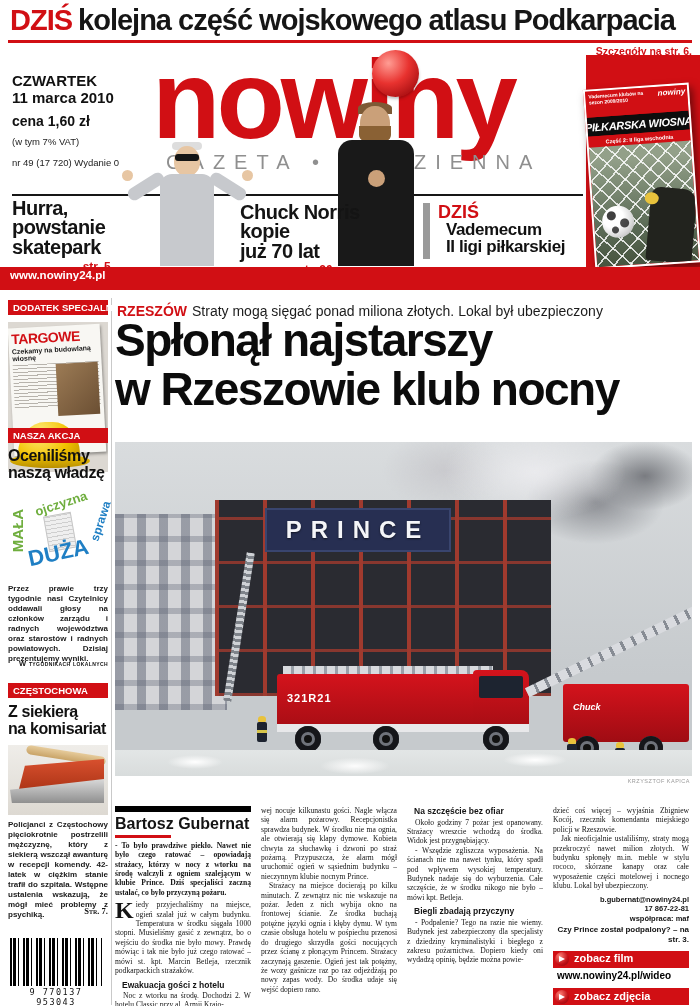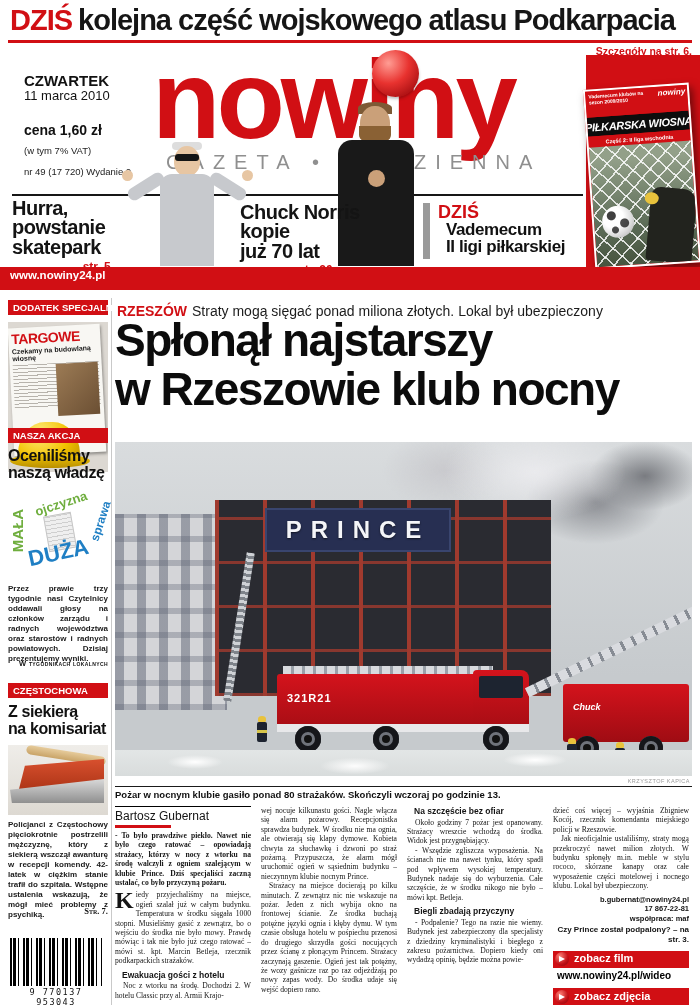--- a/index.html
+++ b/index.html
@@ -8,23 +8,23 @@
   .abs{position:absolute;}
   .red{color:#d10f14;}
 
   
   #topbar-line{left:10px;top:4px;font-size:29px;font-weight:800;letter-spacing:-1px;white-space:nowrap;color:#161616;}
   #topbar-line .red{margin-right:6px;}
   #topbar-rule{left:8px;top:40px;width:684px;height:3px;background:#d10f14;}
   #topbar-note{left:0;top:45px;width:692px;text-align:right;font-size:10.5px;font-weight:700;color:#d10f14;}
 
   
-  #issue-block{left:24px;top:72px;width:150px;line-height:1.15;}
+  #issue-block{left:12px;top:72px;width:150px;line-height:1.15;}
   #weekday{font-size:15px;font-weight:800;}
-  #date{font-size:13px;font-weight:400;margin-bottom:18px;}
+  #date{font-size:15px;font-weight:700;margin-bottom:6px;}
   #price{font-size:14px;font-weight:700;margin-bottom:8px;}
   #vat{font-size:9.5px;color:#222;margin-bottom:10px;}
   #issue{font-size:9.5px;color:#222;}
   #logo{left:152px;top:44px;font-size:112px;font-weight:800;letter-spacing:-4px;color:#d10f14;line-height:1;}
   #logo-ball{left:372px;top:50px;width:47px;height:47px;border-radius:50%;
     background:radial-gradient(circle at 35% 28%,#ff9d94 0%,#e8322f 45%,#a50d10 85%);
     box-shadow:0 2px 3px rgba(0,0,0,.25);}
   #tagline{left:166px;top:151px;font-size:20px;letter-spacing:9px;color:#8f8f8f;white-space:nowrap;}
   #masthead-rule{left:12px;top:194px;width:571px;height:2px;background:#161616;}
 
@@ -192,22 +192,22 @@
       radial-gradient(46px 10px at 420px 10px,#fff,transparent 70%),
       linear-gradient(#e3e6e6,#d8dcdc);}
   #photo-credit{left:540px;top:778px;width:150px;text-align:right;font-size:5.5px;color:#9a9a9a;letter-spacing:.5px;}
   #caption{left:115px;top:786px;width:577px;font-size:9.5px;font-weight:800;color:#101010;
            border-top:1px solid #1a1a1a;padding-top:2px;}
 
   
   .col{position:absolute;top:806px;width:136px;height:200px;overflow:hidden;
        font-family:"Liberation Serif",serif;font-size:7.6px;line-height:1.24;text-align:justify;color:#141414;}
   #col1{left:115px;} #col2{left:261px;} #col3{left:407px;} #col4{left:553px;}
-  .byline{font-family:"Liberation Sans",sans-serif;font-size:12px;font-weight:400;
-          border-top:1px solid #000000;padding:2px 0 1px 0;}
+  .byline{font-family:"Liberation Sans",sans-serif;font-size:16px;font-weight:700;
+          border-top:6px solid #000000;padding:2px 0 1px 0;}
   .byline-rule{width:56px;height:3px;background:#d10f14;margin-bottom:3px;}
   .lead{font-weight:700;margin:0 0 3px 0;}
   .para{margin:0;}
   .para.ind{text-indent:8px;}
   .dropcap{float:left;font-size:24px;line-height:20px;font-weight:700;padding-right:2px;}
   .subhead{font-family:"Liberation Sans",sans-serif;font-size:8.5px;font-weight:800;
            margin:4px 0 1px 0;padding-left:7px;text-align:left;}
   .contact{margin-top:4px;text-align:right;font-family:"Liberation Sans",sans-serif;
            font-size:7.5px;font-weight:700;line-height:1.3;}
   .see-also{text-align:right;font-family:"Liberation Sans",sans-serif;font-size:8px;font-weight:800;margin-top:1px;}
@@ -396,21 +396,20 @@
         <div class="stripe"></div>
     </div>
     <div class="fireman" style="left:500px;top:300px;">
       <div class="helm"></div>
         <div class="suit"></div>
         <div class="stripe"></div>
     </div>
     <div id="foam"></div>
   </div>
   <div class="abs" id="photo-credit">KRZYSZTOF KAPICA</div>
-  <div class="abs" id="caption">Pożar w nocnym klubie gasiło ponad 80 strażaków. Skończyli wczoraj po godzinie 13.</div>
 
   <div class="col" id="col1">
     <div class="byline">Bartosz Gubernat</div>
     <div class="byline-rule"></div>
     <p class="lead">- To było prawdziwe piekło. Nawet nie było czego ratować – opowiadają strażacy, którzy w nocy z wtorku na środę walczyli z ogniem szalejącym w klubie Prince. Dziś specjaliści zaczną ustalać, co było przyczyną pożaru.</p>
     <p class="para"><span class="dropcap">K</span><span>iedy przyjechaliśmy na miejsce, ogień szalał już w całym budynku. Temperatura w środku sięgała 1000 stopni. Musieliśmy gasić z zewnątrz, bo o wejściu do środka nie było mowy. Prawdę mówiąc i tak nie było już czego ratować – mówi st. kpt. Marcin Betleja, rzecznik podkarpackich strażaków.</span></p>
     <div class="subhead">Ewakuacja gości z hotelu</div>
     <p class="para ind">Noc z wtorku na środę. Dochodzi 2. W hotelu Classic przy al. Armii Krajo-</p>
   </div>
 

